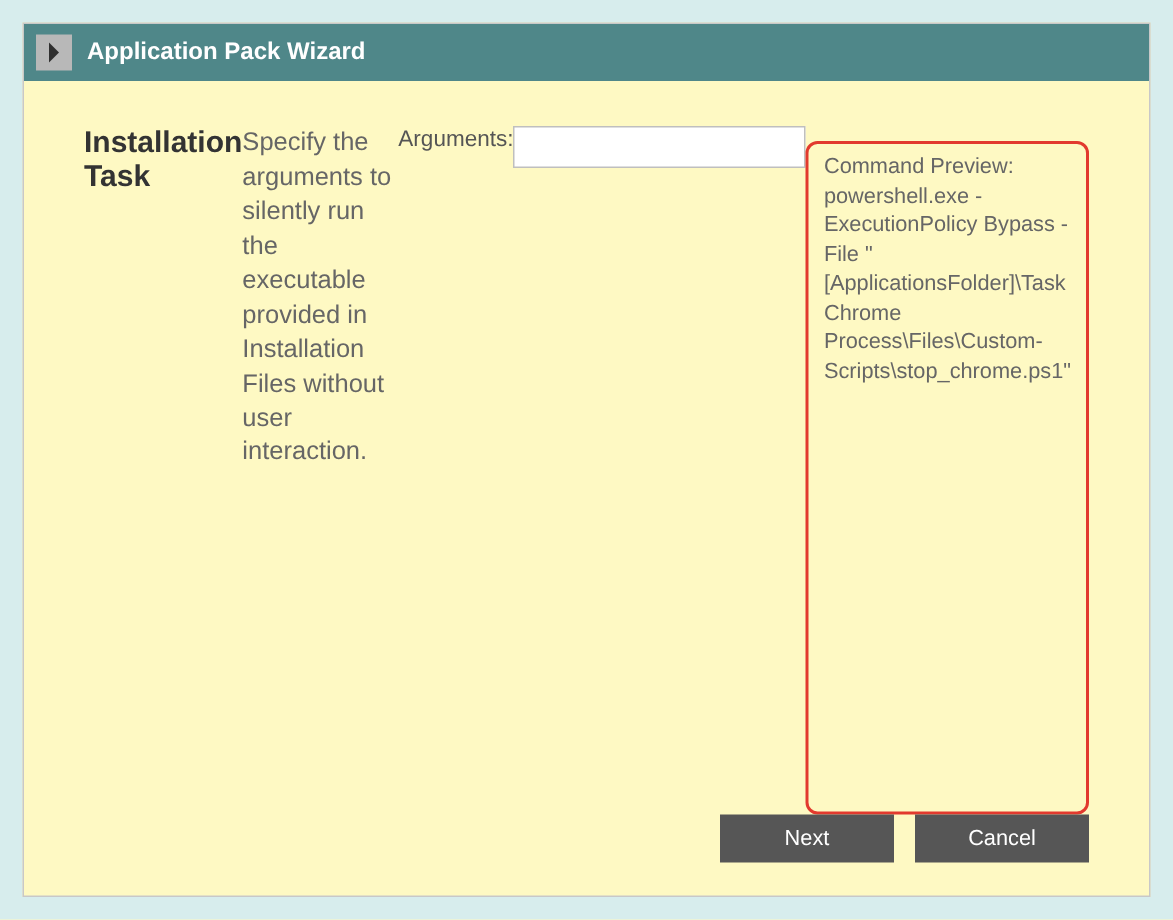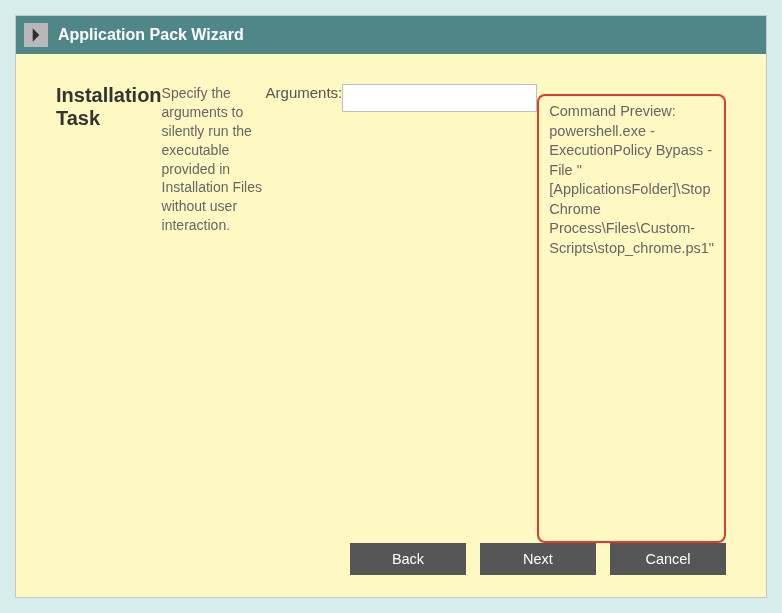--- a/index.html
+++ b/index.html
@@ -53,21 +53,21 @@
       display: flex;
       flex-direction: row;
     }
     .page-heading {
       font-size: 20px;
       font-weight: 600;
       color: #333;
       margin-bottom: 6px;
     }
     .page-description {
-      font-size: 14px;
+      font-size: 17px;
       color: #666;
       line-height: 1.35;
       margin-bottom: 22px;
     }
     .field-label {
       font-size: 15px;
       color: #555;
       margin-bottom: 4px;
     }
     .text-input {
@@ -120,22 +120,21 @@
   </div>
 
   <div class="content-area">
     <div class="page-heading">Installation Task</div>
     <div class="page-description">Specify the arguments to silently run the executable provided in Installation Files without user interaction.</div>
 
     <div class="field-label">Arguments:</div>
     <input type="text" class="text-input" value="" style="">
 
     <div class="preview-box">
-      <span>Command Preview: powershell.exe -ExecutionPolicy Bypass -File "[ApplicationsFolder]\Stop Chrome Process\Files\Custom-Scripts\stop_chrome.ps1"</span>
+      <span>Command Preview: powershell.exe -ExecutionPolicy Bypass -File "[ApplicationsFolder]\Task Chrome Process\Files\Custom-Scripts\stop_chrome.ps1"</span>
     </div>
   </div>
 
   <div class="button-row">
-    <button class="wiz-button">Back</button>
     <button class="wiz-button">Next</button>
     <button class="wiz-button">Cancel</button>
   </div>
 </div>
 
 </body></html>

